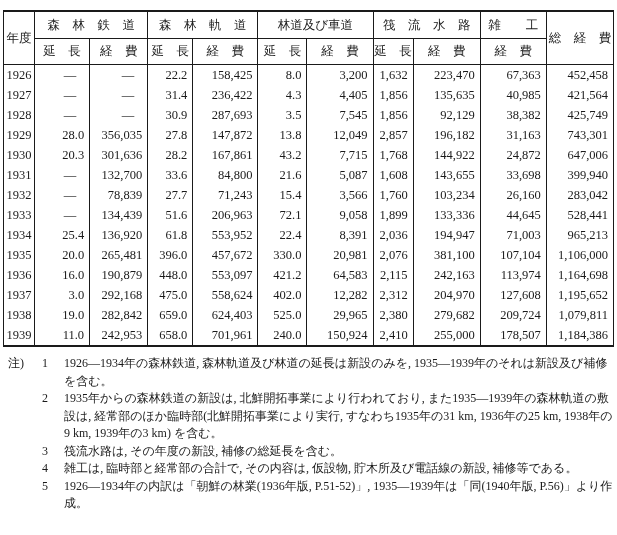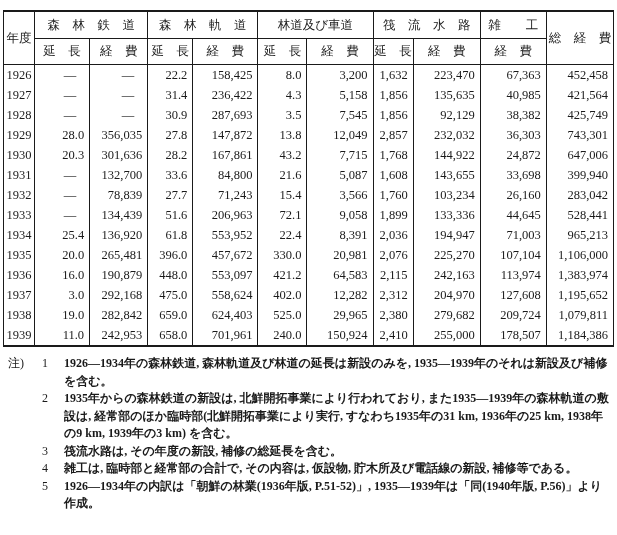--- a/index.html
+++ b/index.html
@@ -45,21 +45,21 @@
 
   
   .notes{
     width:608px;margin-left:6px;margin-top:8px;display:flex;
     font-size:12px;line-height:17.5px;
   }
   .notes-label{width:36px;flex:0 0 36px;padding-left:2px;box-sizing:border-box;}
   .notes-list{flex:1;}
   .note-item{display:flex;}
   .note-num{width:12px;flex:0 0 12px;margin-right:10px;text-align:left;}
-  .note-text{flex:1;font-weight:bold;}
+  .note-text{flex:1;}
 </style>
 </head>
 <body>
 
 <div class="page">
 
   <div class="title-row">
   </div>
 
   <table>
@@ -112,21 +112,21 @@
           <td class="num">67,363</td>
           <td class="num">452,458</td>
         </tr>
         <tr>
           <td class="year">1927</td>
           <td class="num dash">—</td>
           <td class="num dash">—</td>
           <td class="num">31.4</td>
           <td class="num">236,422</td>
           <td class="num">4.3</td>
-          <td class="num">5,158</td>
+          <td class="num">4,405</td>
           <td class="num">1,856</td>
           <td class="num">135,635</td>
           <td class="num">40,985</td>
           <td class="num">421,564</td>
         </tr>
         <tr>
           <td class="year">1928</td>
           <td class="num dash">—</td>
           <td class="num dash">—</td>
           <td class="num">30.9</td>
@@ -140,22 +140,22 @@
         </tr>
         <tr>
           <td class="year">1929</td>
           <td class="num">28.0</td>
           <td class="num">356,035</td>
           <td class="num">27.8</td>
           <td class="num">147,872</td>
           <td class="num">13.8</td>
           <td class="num">12,049</td>
           <td class="num">2,857</td>
-          <td class="num">232,032</td>
-          <td class="num">36,303</td>
+          <td class="num">196,182</td>
+          <td class="num">31,163</td>
           <td class="num">743,301</td>
         </tr>
         <tr>
           <td class="year">1930</td>
           <td class="num">20.3</td>
           <td class="num">301,636</td>
           <td class="num">28.2</td>
           <td class="num">167,861</td>
           <td class="num">43.2</td>
           <td class="num">7,715</td>
@@ -218,36 +218,36 @@
         </tr>
         <tr>
           <td class="year">1935</td>
           <td class="num">20.0</td>
           <td class="num">265,481</td>
           <td class="num">396.0</td>
           <td class="num">457,672</td>
           <td class="num">330.0</td>
           <td class="num">20,981</td>
           <td class="num">2,076</td>
-          <td class="num">225,270</td>
+          <td class="num">381,100</td>
           <td class="num">107,104</td>
           <td class="num">1,106,000</td>
         </tr>
         <tr>
           <td class="year">1936</td>
           <td class="num">16.0</td>
           <td class="num">190,879</td>
           <td class="num">448.0</td>
           <td class="num">553,097</td>
           <td class="num">421.2</td>
           <td class="num">64,583</td>
           <td class="num">2,115</td>
           <td class="num">242,163</td>
           <td class="num">113,974</td>
-          <td class="num">1,383,974</td>
+          <td class="num">1,164,698</td>
         </tr>
         <tr>
           <td class="year">1937</td>
           <td class="num">3.0</td>
           <td class="num">292,168</td>
           <td class="num">475.0</td>
           <td class="num">558,624</td>
           <td class="num">402.0</td>
           <td class="num">12,282</td>
           <td class="num">2,312</td>

